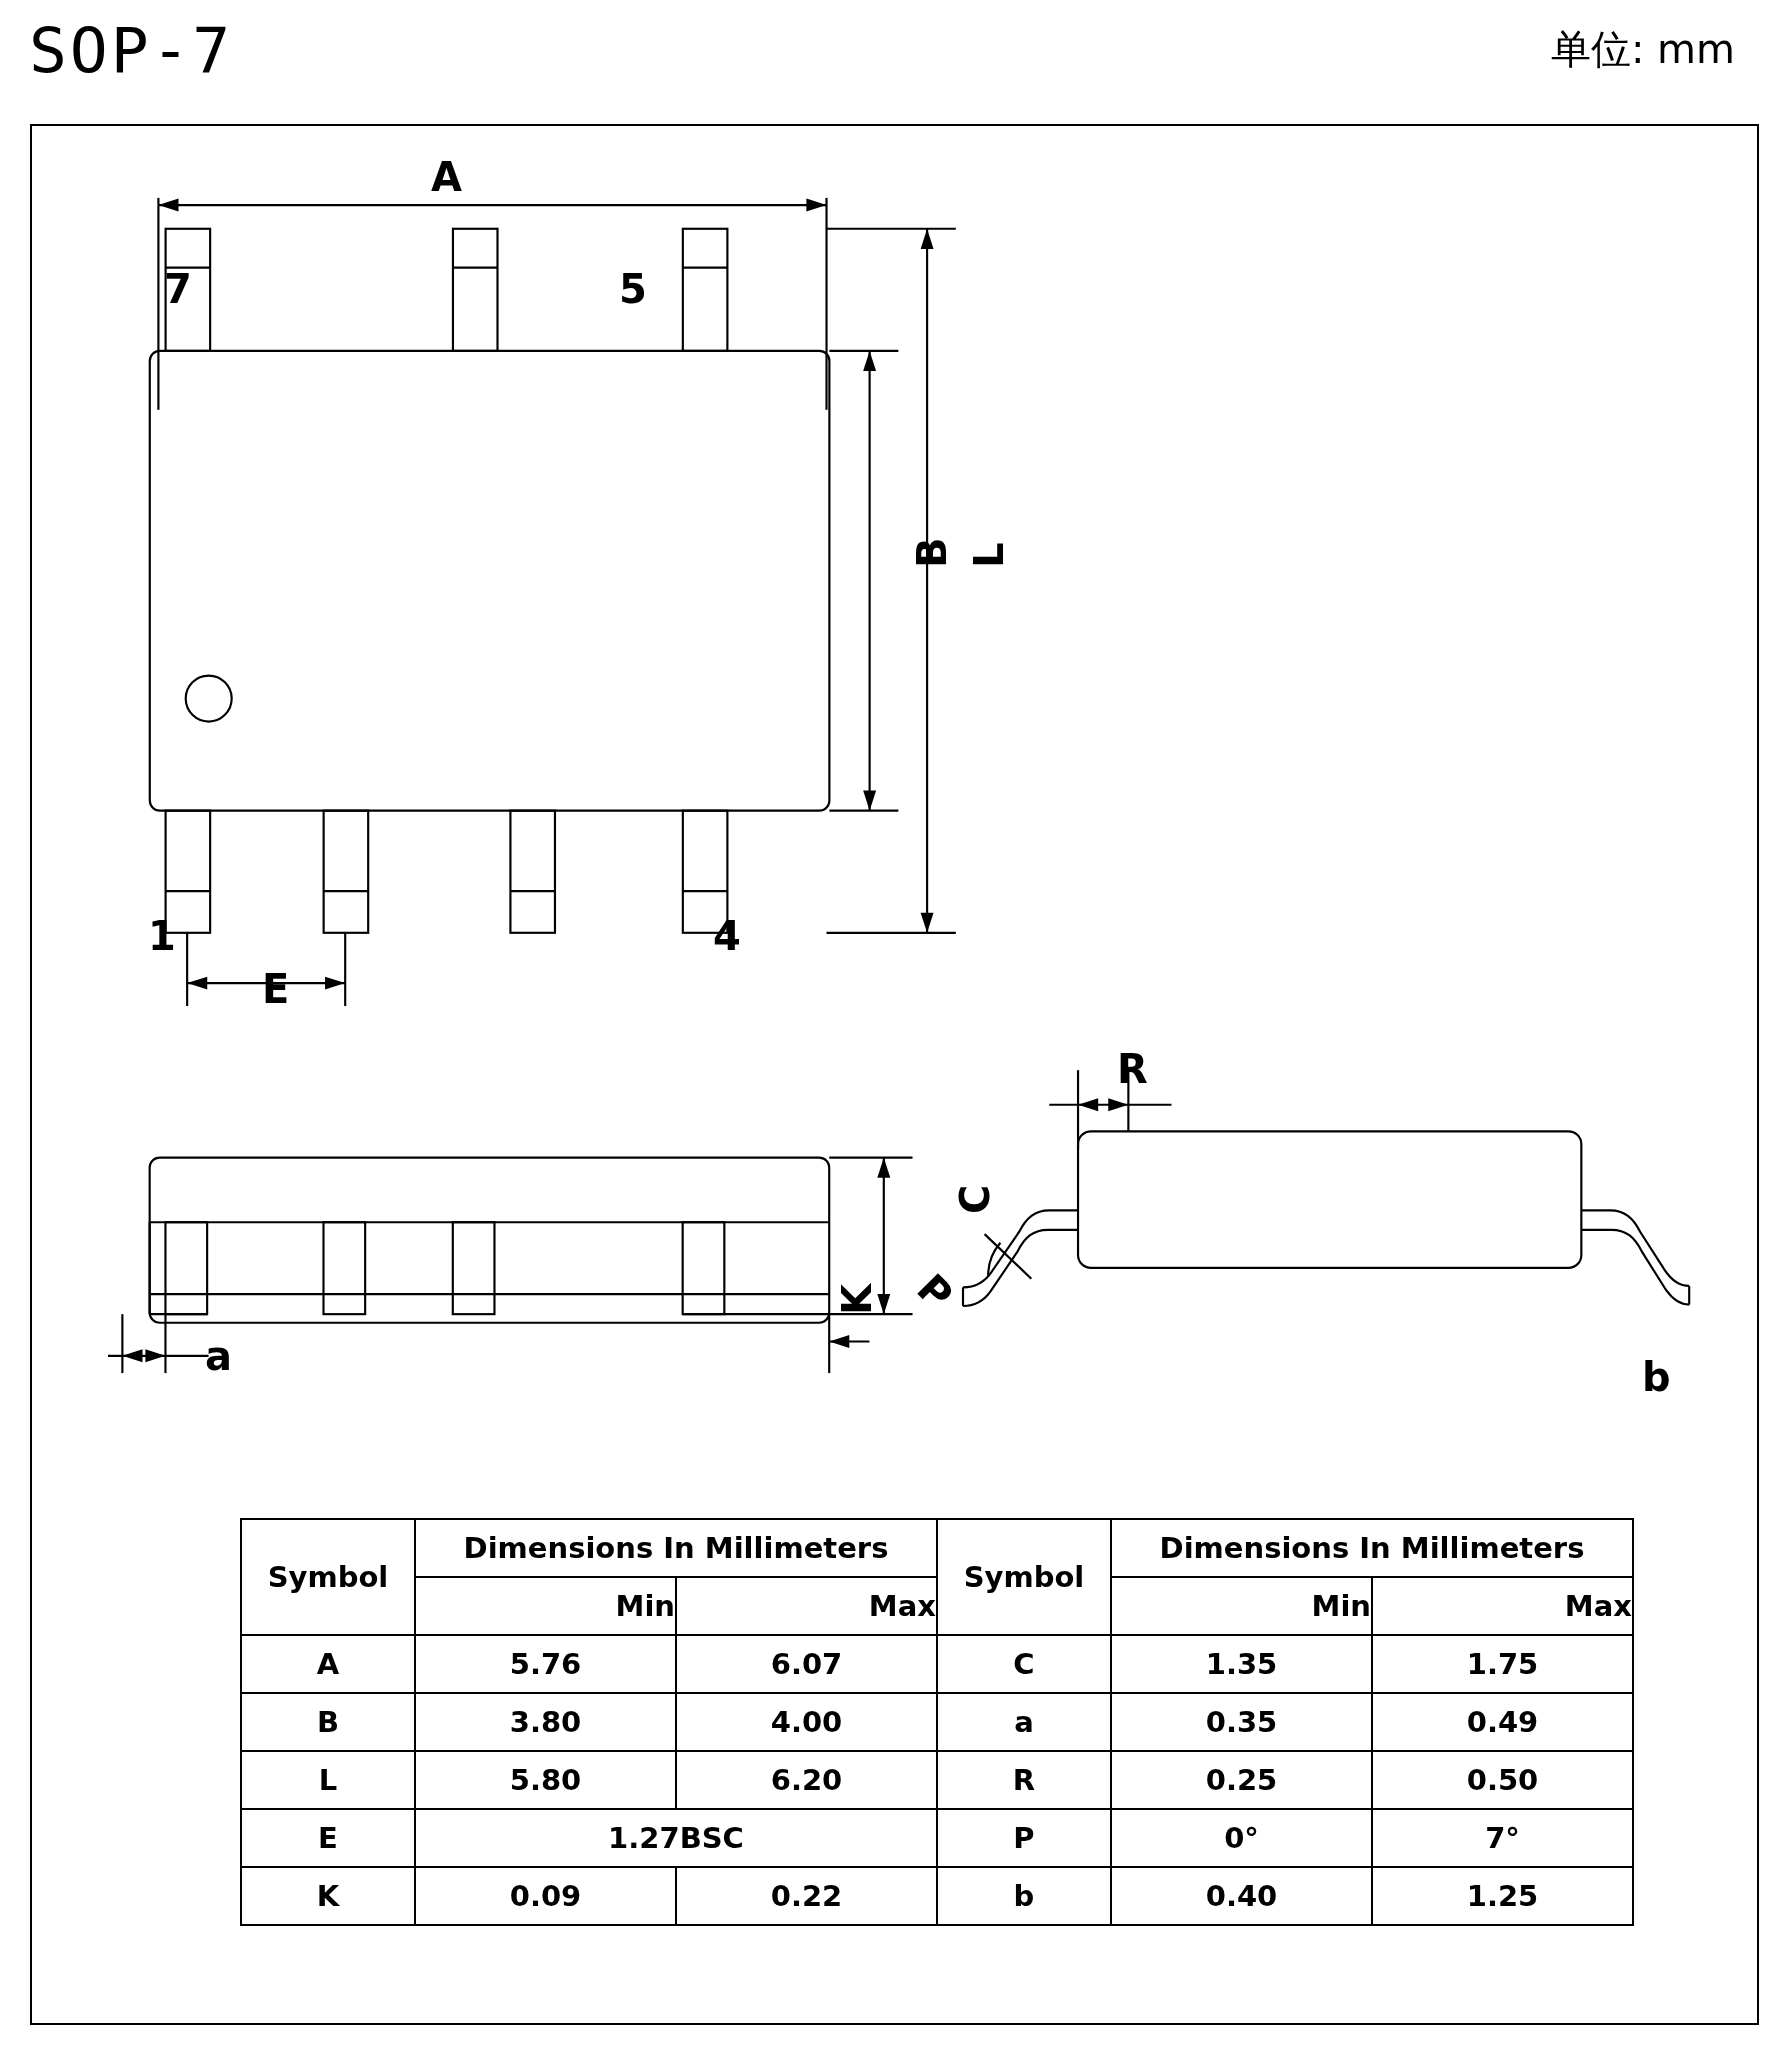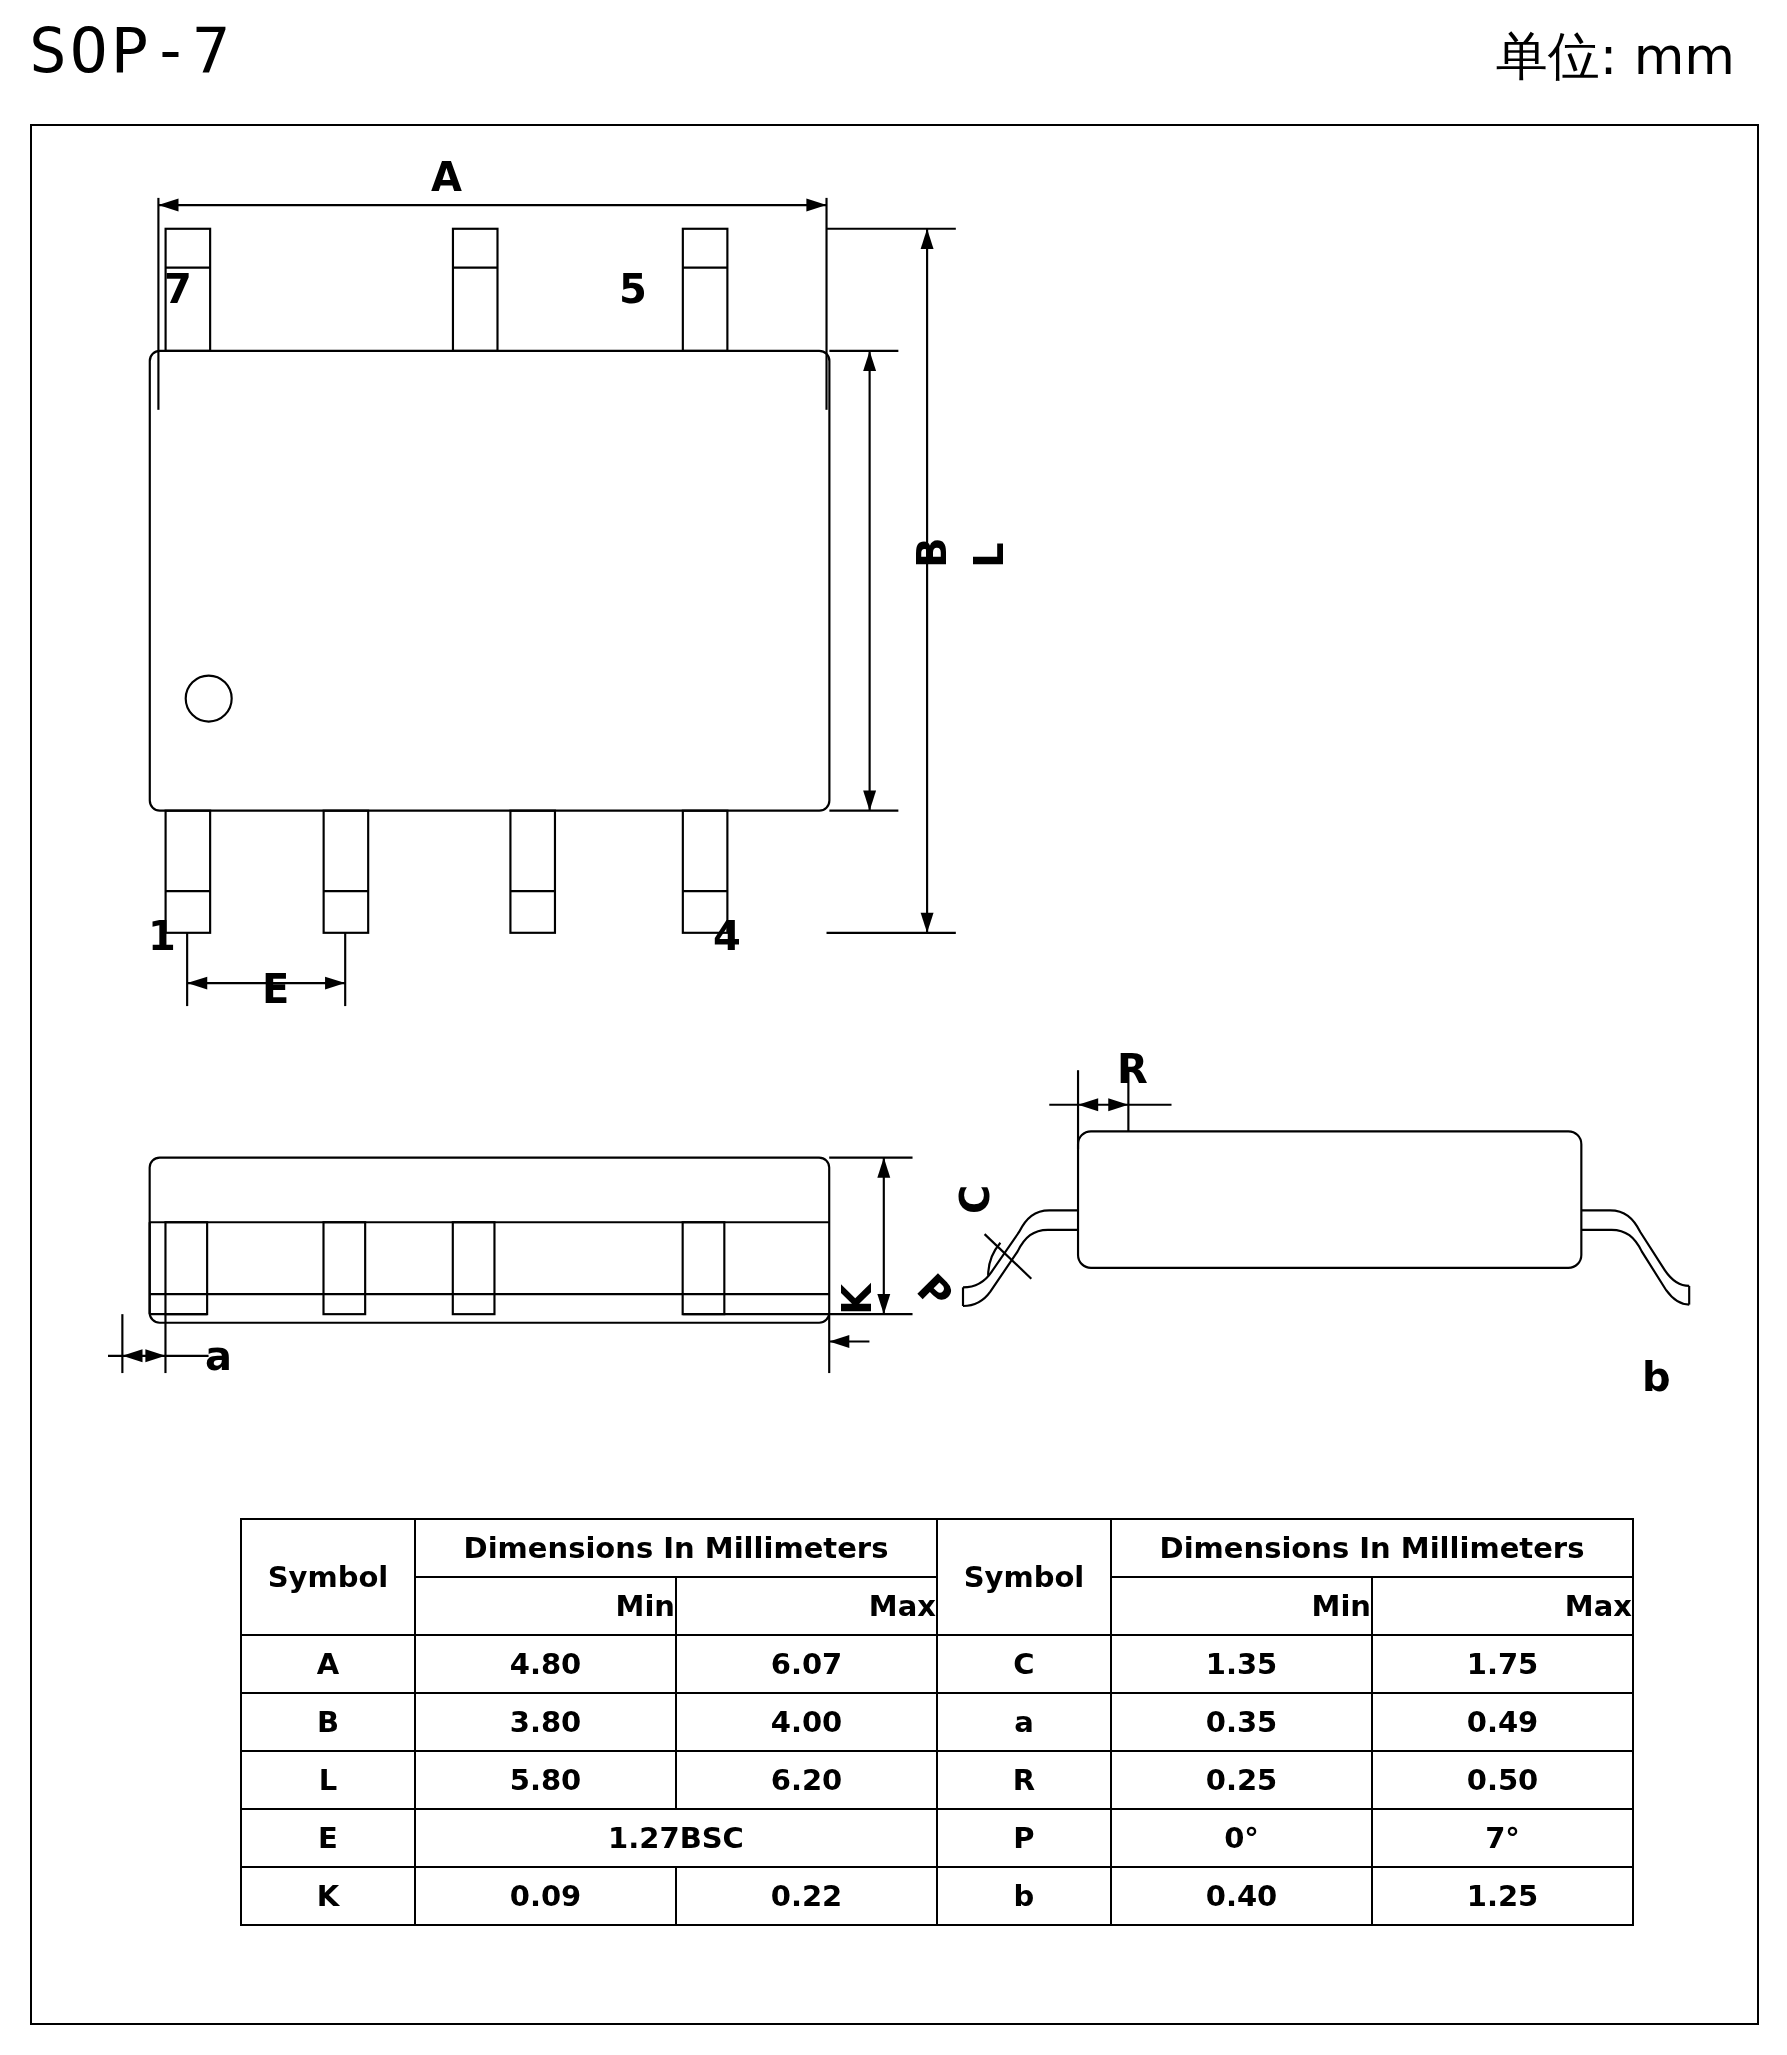--- a/index.html
+++ b/index.html
@@ -1,20 +1,20 @@
 <!DOCTYPE html>
 <html style="font-size:11.5px"><head>
 <meta charset="utf-8">
 <style>
   html,body{margin:0;padding:0;background:#ffffff;}
   body{width:1788px;height:2056px;position:relative;font-family:"DejaVu Sans Mono",monospace;color:#000;}
   .sheet{position:absolute;left:0;top:0;width:1772px;height:2056px;}
 
   .title{position:absolute;left:29px;top:14.4px;font-size:63px;letter-spacing:2.9px;font-family:"DejaVu Sans Mono",monospace;}
-  .unit{position:absolute;right:37px;top:21.6px;font-size:52px;font-family:"DejaVu Sans",sans-serif;}
+  .unit{position:absolute;right:37px;top:21.6px;font-size:40px;font-family:"DejaVu Sans",sans-serif;}
 
   .frame{position:absolute;left:30px;top:124px;width:1725px;height:1897px;border:2.9px solid #000;}
 
   .lbl{position:absolute;font-family:"DejaVu Sans",sans-serif;font-weight:600;color:#000;}
 
   svg{position:absolute;overflow:visible;}
 
   
   table.dims{position:absolute;left:240px;top:1518px;border-collapse:collapse;font-family:"DejaVu Sans",sans-serif;}
   table.dims td,table.dims th{border:2.2px solid #000;text-align:center;font-size:29px;font-weight:700;padding:0;height:56px;}
@@ -167,21 +167,21 @@
     </tr>
     <tr>
       <td class="valcol">Min</td>
       <td class="valcol">Max</td>
       <td class="valcol">Min</td>
       <td class="valcol">Max</td>
     </tr>
 
     <tr>
       <td>A</td>
-      <td>4.80</td>
+      <td>5.76</td>
       <td>6.07</td>
       <td>C</td>
       <td>1.35</td>
       <td>1.75</td>
     </tr>
     <tr>
       <td>B</td>
       <td>3.80</td>
       <td>4.00</td>
       <td>a</td>

